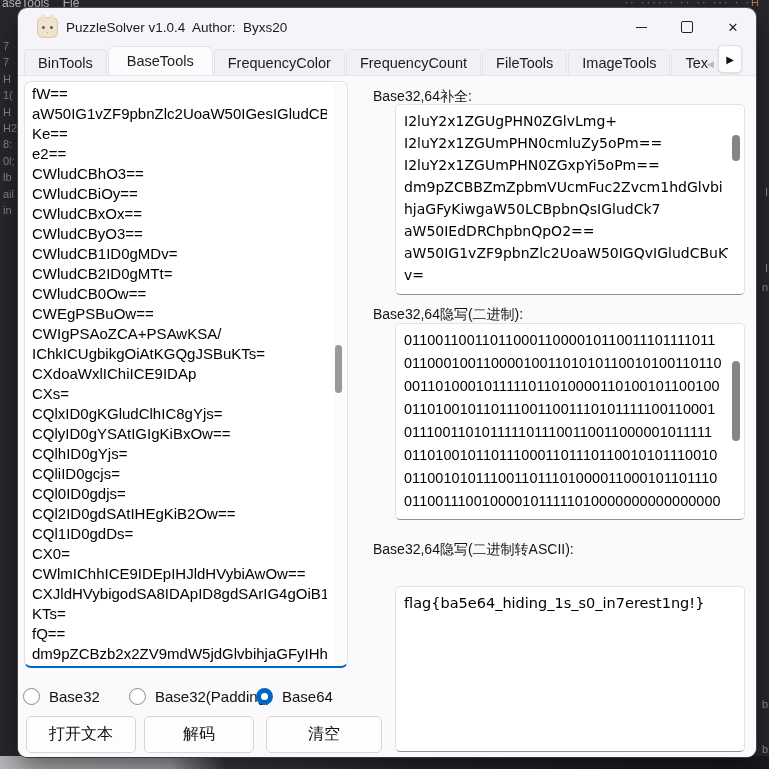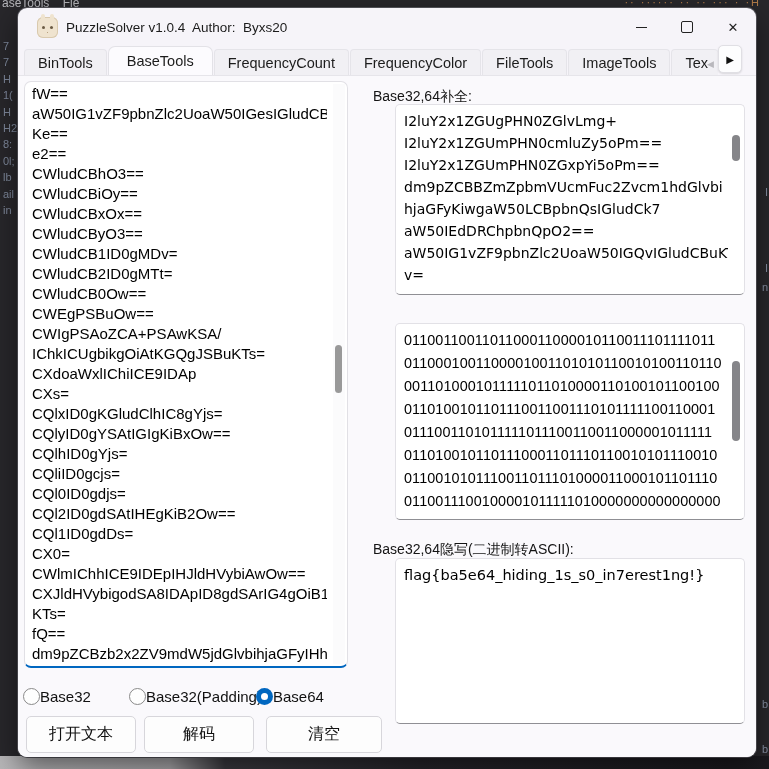--- a/index.html
+++ b/index.html
@@ -66,21 +66,21 @@
     background:#fff;border:1px solid #e1e0e5;border-bottom:2px solid #0067c0;
     border-radius:7px;box-sizing:border-box;overflow:hidden;
   }
   .main-textarea .ta-text{
     position:absolute;left:7px;top:2px;right:20px;bottom:2px;
     font-size:15px;line-height:20px;color:#000;white-space:pre;overflow:hidden;
   }
   .ta-scrollbar{position:absolute;right:2px;top:2px;width:12px;bottom:2px;background:#fbfbfc;}
   .ta-thumb{position:absolute;right:3px;top:261px;width:7px;height:48px;background:#999;border-radius:4px;}
   .radio-row{position:absolute;left:0;top:608px;height:24px;width:370px;}
-  .radio-item{position:absolute;display:flex;align-items:center;height:24px;}
+  .radio-item{position:absolute;display:flex;align-items:center;gap:9px;height:24px;}
   .radio-circle{width:17px;height:17px;border-radius:50%;border:1px solid #8a8a8a;background:#fefefe;box-sizing:border-box;flex:none;}
   .radio-item.checked .radio-circle{border:none;background:#0067c0;position:relative;}
   .radio-item.checked .radio-circle:after{content:"";position:absolute;left:5px;top:5px;width:7px;height:7px;border-radius:50%;background:#fff;}
   .radio-label{font-size:15px;color:#111;white-space:nowrap;}
   .btn-row{position:absolute;left:0;top:640px;height:38px;width:376px;}
   .btn{
     position:absolute;top:0;height:37px;background:#fdfdfd;border:1px solid #d7d6db;
     border-radius:5px;box-sizing:border-box;display:flex;align-items:center;justify-content:center;
     font-size:16px;color:#111;
   }
@@ -134,22 +134,22 @@
         </div>
       <div class="win-btn">
           <span class="close-glyph">✕</span>
         </div>
     </div>
   </div>
 
   <div class="tabbar">
     <div class="tab">BinTools</div>
     <div class="tab active">BaseTools</div>
+    <div class="tab">FrequencyColor</div>
     <div class="tab">FrequencyCount</div>
-    <div class="tab">FrequencyColor</div>
     <div class="tab">FileTools</div>
     <div class="tab">ImageTools</div>
     <div class="tab tab-clip">Tex</div>
     <div class="tab-scroll-left">◀</div>
     <div class="tab-scroll-right">▶</div>
   </div>
 
   <div class="content">
 
     <div class="main-textarea">
@@ -214,31 +214,32 @@
 I2luY2x1ZGUmPHN0cmluZy5oPm==
 I2luY2x1ZGUmPHN0ZGxpYi5oPm==
 dm9pZCBBZmZpbmVUcmFuc2Zvcm1hdGlvbi
 hjaGFyKiwgaW50LCBpbnQsIGludCk7
 aW50IEdDRChpbnQpO2==
 aW50IG1vZF9pbnZlc2UoaW50IGQvIGludCBuKT
 v=</div>
       <div class="box-thumb" style="top:30px;height:26px"></div>
     </div>
 
+    <div class="section-label" style="top:230px">Base32,64隐写(二进制):</div>
     <div class="out-box" style="top:247px;height:197px">
       <div class="out-text box2-text">0110011001101100011000010110011101111011
 0110001001100001001101010110010100110110
 0011010001011111011010000110100101100100
 0110100101101110011001110101111100110001
 0111001101011111011100110011000001011111
 0110100101101110001101110110010101110010
 0110010101110011011101000011000101101110
 0110011100100001011111010000000000000000</div>
       <div class="box-thumb" style="top:37px;height:80px"></div>
     </div>
 
     <div class="section-label" style="top:465px">Base32,64隐写(二进制转ASCII):</div>
-    <div class="out-box" style="top:482px;height:166px">
+    <div class="out-box" style="top:510px;height:166px">
       <div class="out-text box3-text">flag{ba5e64_hiding_1s_s0_in7erest1ng!}</div>
     </div>
 
   </div>
 </div>
 
 </body></html>

